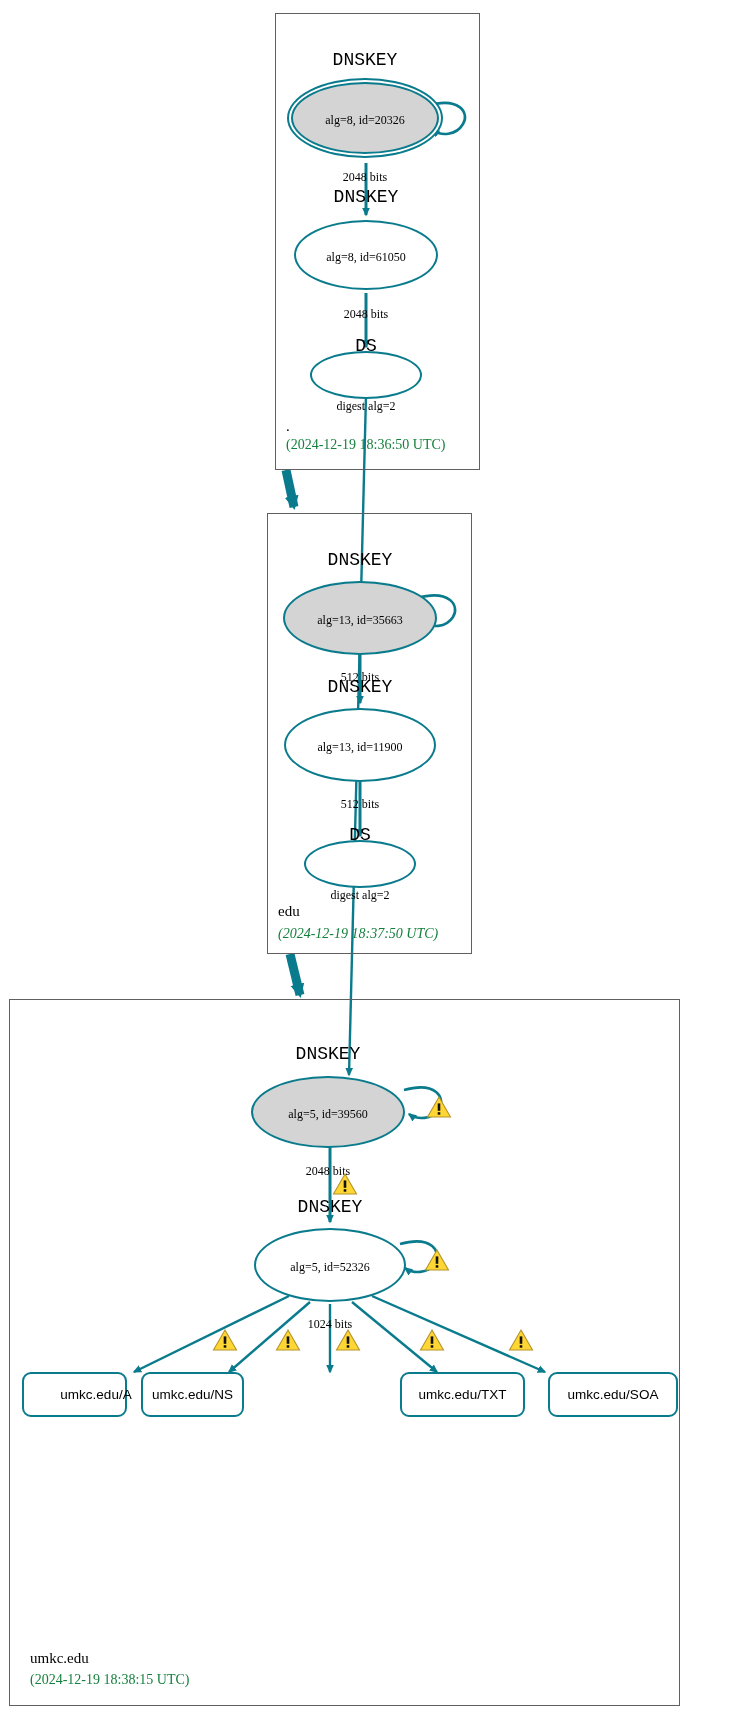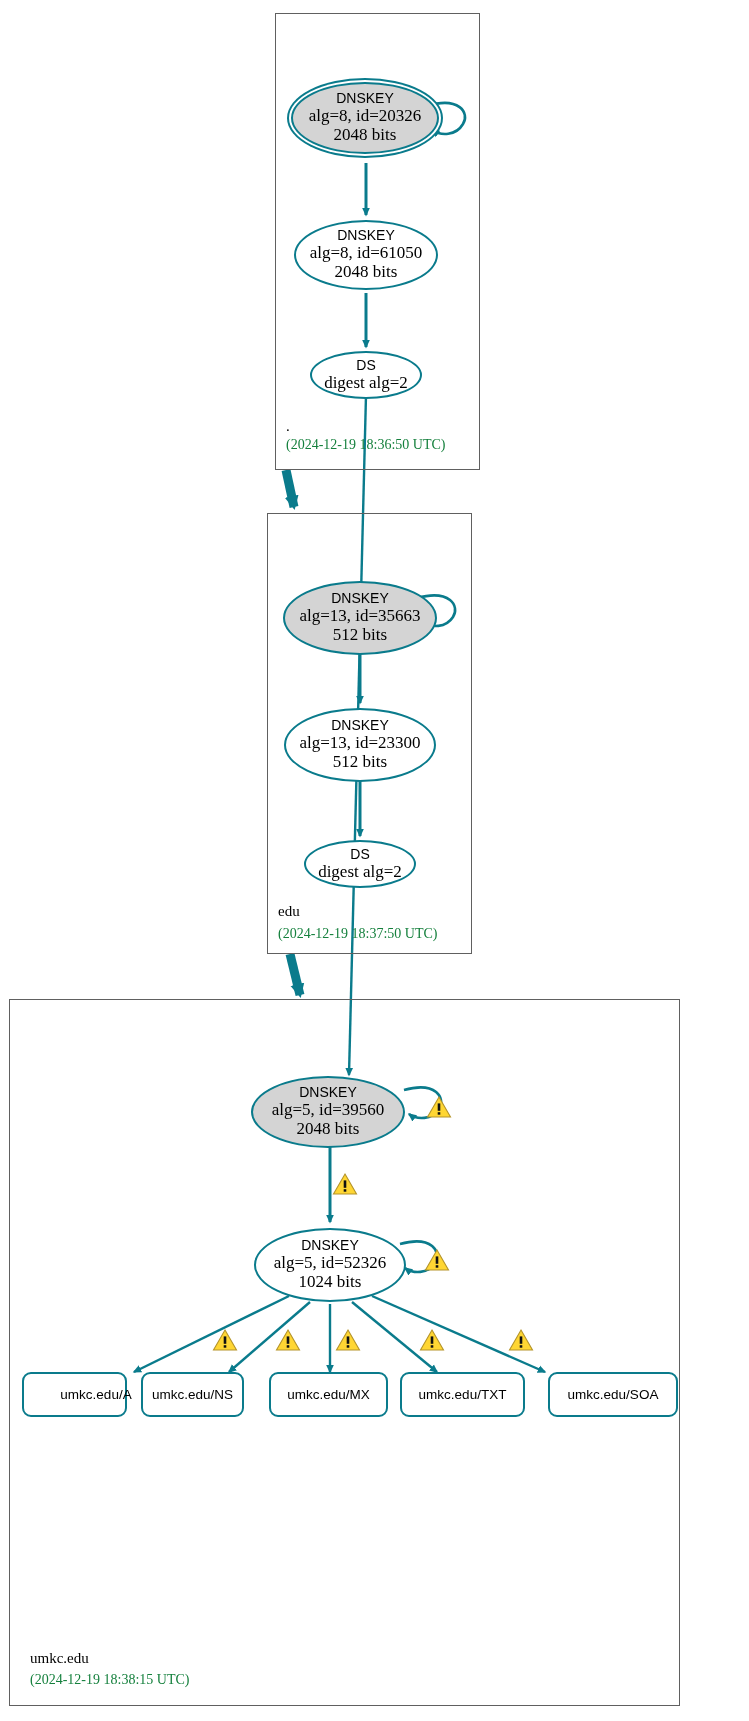--- a/index.html
+++ b/index.html
@@ -27,26 +27,26 @@
     box-sizing:border-box;
   }
   .ellipse{
     border-radius:50%;border:2px solid #0a7b8c;background:#ffffff;
   }
   .ellipse.shaded{background:#d4d4d4;}
   .ellipse.dbl{
     box-shadow:0 0 0 2px #ffffff, 0 0 0 4px #0a7b8c;
   }
   .n-title{
-    font-family:Liberation Sans, sans-serif;font-size:14px;
+    font-family:Liberation Mono, monospace;font-size:18px;
     color:#000;line-height:1.05;
   }
   .n-sub{
-    font-family:"Liberation Serif", serif;font-size:17px;
-    color:#000;line-height:1.15;white-space:nowrap;
+    font-family:"Liberation Serif", serif;font-size:12px;
+    color:#000;line-height:1.15;white-space:nowrap;margin-top:44px;
   }
   .rrset{
     position:absolute;border:2px solid #0a7b8c;border-radius:9px;
     background:#fff;display:flex;align-items:center;justify-content:center;
     font-family:"Liberation Sans", sans-serif;font-size:13.5px;color:#000;
     box-sizing:border-box;white-space:nowrap;
   }
   .warn{position:absolute;width:26px;height:24px;}
 </style>
 </head>
@@ -92,21 +92,21 @@
     <path d="M352,1302 L437,1372" fill="none" stroke="#0a7b8c" stroke-width="2.4" marker-end="url(#arw)"></path>
     <path d="M372,1296 L545,1372" fill="none" stroke="#0a7b8c" stroke-width="2.4" marker-end="url(#arw)"></path>
   </svg>
 
   <div class="zone-box" style="left:275px;top:13px;width:205px;height:457px;"></div>
   <div class="zone-label" style="left:286px;top:418px;">.</div>
   <div class="zone-time" style="left:286px;top:437px;">(2024-12-19 18:36:50 UTC)</div>
 
   <div class="zone-box" style="left:267px;top:513px;width:205px;height:441px;"></div>
   <div class="zone-label" style="left:278px;top:903px;">edu</div>
-  <div class="zone-time" style="left:278px;top:926px;">(2024-12-19 18:37:50 UTC)</div>
+  <div class="zone-time" style="left:278px;top:926px;font-style:italic;">(2024-12-19 18:37:50 UTC)</div>
 
   <div class="zone-box" style="left:9px;top:999px;width:671px;height:707px;"></div>
   <div class="zone-label" style="left:30px;top:1650px;">umkc.edu</div>
   <div class="zone-time" style="left:30px;top:1672px;">(2024-12-19 18:38:15 UTC)</div>
 
   <div class="node ellipse shaded dbl" style="left:291px;top:82px;width:148px;height:72px;">
     <div class="n-title">DNSKEY</div>
     <div class="n-sub">alg=8, id=20326</div>
     <div class="n-sub">2048 bits</div>
   </div>
@@ -123,21 +123,21 @@
   </div>
 
   <div class="node ellipse shaded" style="left:283px;top:581px;width:154px;height:74px;">
     <div class="n-title">DNSKEY</div>
     <div class="n-sub">alg=13, id=35663</div>
     <div class="n-sub">512 bits</div>
   </div>
 
   <div class="node ellipse" style="left:284px;top:708px;width:152px;height:74px;">
     <div class="n-title">DNSKEY</div>
-    <div class="n-sub">alg=13, id=23300</div>
+    <div class="n-sub">alg=13, id=11900</div>
     <div class="n-sub">512 bits</div>
   </div>
 
   <div class="node ellipse" style="left:304px;top:840px;width:112px;height:48px;">
     <div class="n-title">DS</div>
     <div class="n-sub">digest alg=2</div>
   </div>
 
   <div class="node ellipse shaded" style="left:251px;top:1076px;width:154px;height:72px;">
     <div class="n-title">DNSKEY</div>
@@ -146,21 +146,20 @@
   </div>
 
   <div class="node ellipse" style="left:254px;top:1228px;width:152px;height:74px;">
     <div class="n-title">DNSKEY</div>
     <div class="n-sub">alg=5, id=52326</div>
     <div class="n-sub">1024 bits</div>
   </div>
 
   <div class="rrset" style="left:22px;top:1372px;width:105px;height:45px;padding-left:43px;">umkc.edu/A</div>
   <div class="rrset" style="left:141px;top:1372px;width:103px;height:45px;">umkc.edu/NS</div>
-  <div class="rrset" style="left:269px;top:1372px;width:119px;height:45px;">umkc.edu/MX</div>
   <div class="rrset" style="left:400px;top:1372px;width:125px;height:45px;">umkc.edu/TXT</div>
   <div class="rrset" style="left:548px;top:1372px;width:130px;height:45px;">umkc.edu/SOA</div>
 
   <svg class="warn" style="left:426px;top:1095px;" viewBox="0 0 26 24">
     <path d="M13,2 L24.5,22 L1.5,22 Z" fill="#ffd633" stroke="#b5942a" stroke-width="1.1"></path>
     <rect x="11.7" y="8.4" width="2.6" height="7.4" fill="#111"></rect>
     <rect x="11.7" y="17.2" width="2.6" height="2.5" fill="#111"></rect>
   </svg>
 
   <svg class="warn" style="left:332px;top:1172px;" viewBox="0 0 26 24">

